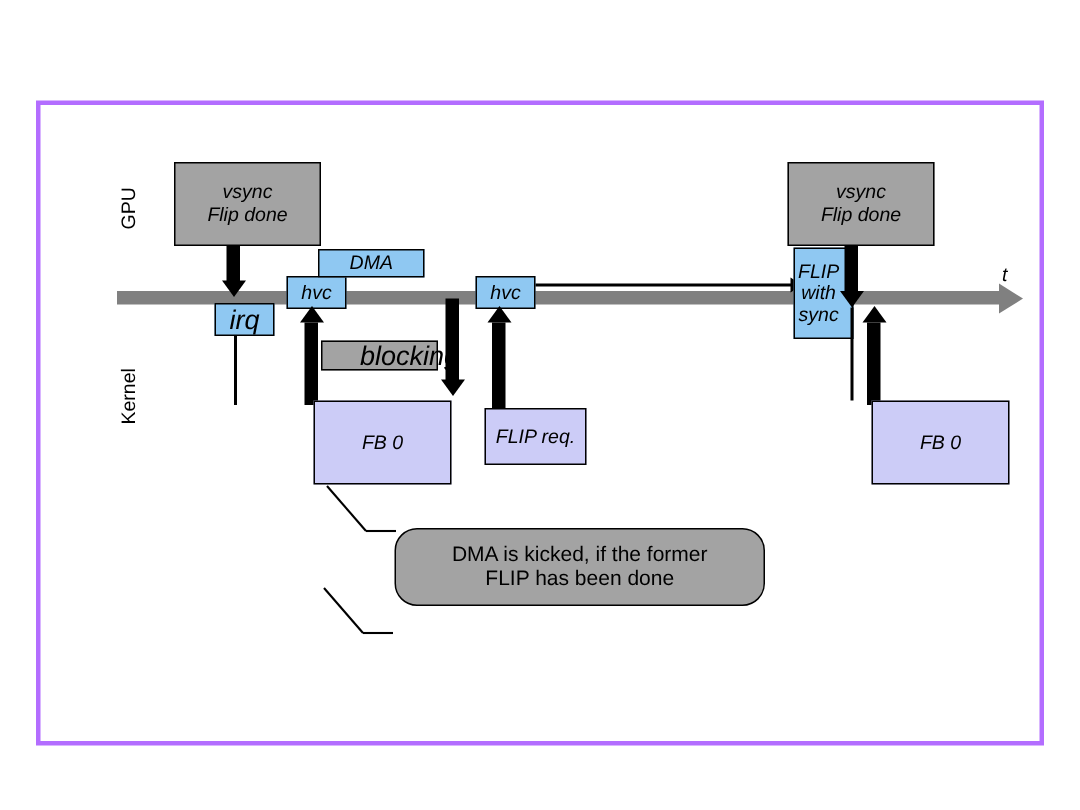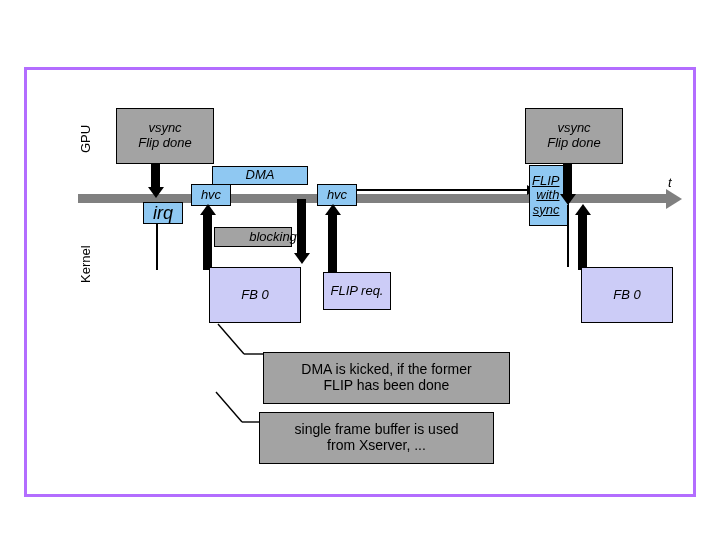--- a/index.html
+++ b/index.html
@@ -138,66 +138,64 @@
 Flip done</div>
 
   <div class="shaft" style="left:151px; top:164px; width:9px; height:26px;"></div>
   <div class="head-down" style="left:147.5px; top:187px;"></div>
 
   <div class="node box-blue italic" style="left:143px; top:202px; width:40px; height:22px; font-size:18px;">irq</div>
 
   <div class="thin-v" style="left:156px; top:224px; height:46px;"></div>
 
   <div class="node box-blue italic" style="left:191px; top:184px; width:40px; height:22px; font-size:13px;">hvc</div>
-  <div class="node box-blue italic" style="left:212px; top:166px; width:96px; height:19px; font-size:13px;">DMA</div>
+  <div class="node box-blue italic" style="left:212px; top:166px; width:71px; height:19px; font-size:13px;">DMA</div>
 
   <div class="shaft" style="left:203px; top:215px; width:9px; height:55px;"></div>
   <div class="head-up" style="left:199.5px; top:204px;"></div>
 
   <div class="shaft" style="left:297px; top:199px; width:9px; height:56px;"></div>
   <div class="head-down" style="left:293.5px; top:253px;"></div>
 
-  <div class="node box-white italic" style="left:214px; top:227px; width:78px; height:20px; font-size:13px;padding-left:40px;">blocking</div>
+  <div class="node box-white italic" style="left:214px; top:227px; width:78px; height:20px; font-size:18px;padding-left:40px;">blocking</div>
 
   <div class="node box-lav italic" style="left:209px; top:267px; width:92px; height:56px; font-size:13px;">FB 0</div>
 
   <div class="node box-blue italic" style="left:317px; top:184px; width:40px; height:22px; font-size:13px;">hvc</div>
 
   <div class="shaft" style="left:328px; top:215px; width:9px; height:58px;"></div>
   <div class="head-up" style="left:324.5px; top:204px;"></div>
 
   <div class="node box-lav italic" style="left:323px; top:272px; width:68px; height:38px; font-size:13px;text-align:center;">FLIP req.</div>
 
   <div class="thin-h" style="left:357px; top:189px; width:174px;"></div>
   <div class="head-right" style="left:527px; top:185px;"></div>
 
   <div class="node box-white italic" style="left:525px; top:108px; width:98px; height:56px; font-size:13px;">vsync
 Flip done</div>
 
-  <div class="node box-blue italic" style="left:529px; top:165px; width:40px; height:61px; font-size:13px; justify-content:flex-start; padding-left:2px; text-align:right;text-decoration:underline;">FLIP
+  <div class="node box-blue italic" style="left:529px; top:165px; width:40px; height:61px; font-size:13px; justify-content:flex-start; padding-left:2px; text-align:center;">FLIP
 with
 sync</div>
 
   <div class="shaft" style="left:563px; top:164px; width:9px; height:33px;"></div>
   <div class="head-down" style="left:559.5px; top:194px;"></div>
 
   <div class="thin-v" style="left:567px; top:205px; height:62px;"></div>
 
   <div class="shaft" style="left:578px; top:215px; width:9px; height:55px;"></div>
   <div class="head-up" style="left:574.5px; top:204px;"></div>
 
   <div class="node box-lav italic" style="left:581px; top:267px; width:92px; height:56px; font-size:13px;">FB 0</div>
 
   <svg class="leader" style="left:216px; top:322px; width:60px; height:40px;" viewBox="0 0 60 40">
     <line x1="2" y1="2" x2="28" y2="32"></line>
     <line x1="28" y1="32" x2="48" y2="32"></line>
   </svg>
-  <div class="node box-white plain" style="left:263px; top:352px; width:247px; height:52px; font-size:14px;">DMA is kicked, if the former
+  <div class="node box-white plain" style="left:263px; top:352px; width:247px; height:52px; font-size:14px;border-radius:15px;">DMA is kicked, if the former
 FLIP has been done</div>
 
   <svg class="leader" style="left:214px; top:390px; width:60px; height:40px;" viewBox="0 0 60 40">
     <line x1="2" y1="2" x2="28" y2="32"></line>
     <line x1="28" y1="32" x2="48" y2="32"></line>
   </svg>
-  <div class="node box-white plain" style="left:259px; top:412px; width:235px; height:52px; font-size:14px;">single frame buffer is used
-from Xserver, ...</div>
 
 </div>
 
 </body></html>

